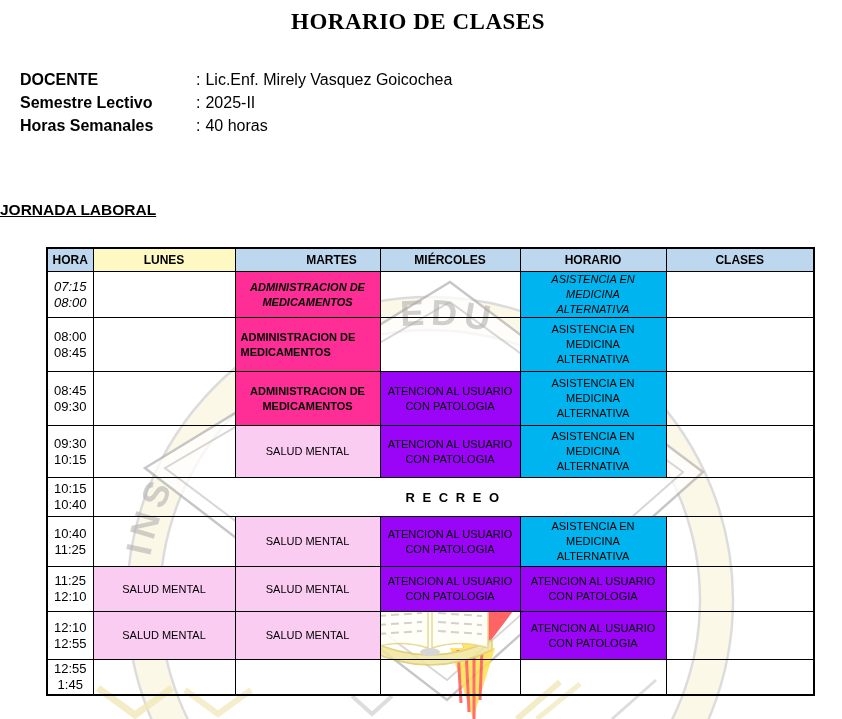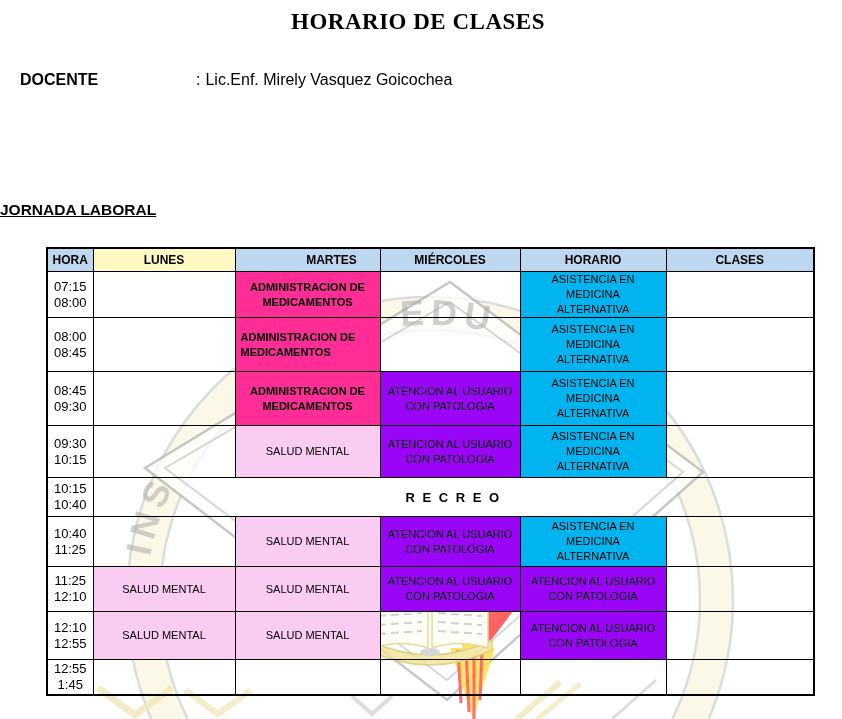--- a/index.html
+++ b/index.html
@@ -89,20 +89,26 @@
     <path d="M612,719 L656,680" stroke="#CFCFCF" stroke-width="3" opacity="0.7"></path>
   </g>
 </svg>
 
 <div class="doc-title">HORARIO DE CLASES</div>
 
 <div class="info">
   <div class="info-row">
     <span class="info-label">DOCENTE</span><span class="info-colon">:</span><span class="info-value">Lic.Enf. Mirely Vasquez Goicochea</span>
   </div>
+  <div class="info-row">
+    <span class="info-label">Semestre Lectivo</span><span class="info-colon">:</span><span class="info-value">2025-II</span>
+  </div>
+  <div class="info-row">
+    <span class="info-label">Horas Semanales</span><span class="info-colon">:</span><span class="info-value">40 horas</span>
+  </div>
 </div>
 
 <div class="section-title">JORNADA LABORAL</div>
 
 <table class="sched">
   <colgroup>
     <col style="width:46px">
       <col style="width:142px">
       <col style="width:145px">
     <col style="width:140px">
@@ -113,21 +119,21 @@
     <tr id="sched-head-row">
         <th style="background: rgb(189, 215, 238); margin-top: 8px;">HORA</th>
         <th style="background: #fef9c3;">LUNES</th>
         <th style="background: rgb(189, 215, 238); padding-left: 48px;">MARTES</th>
         <th style="background: rgb(189, 215, 238);">MIÉRCOLES</th>
         <th style="background: rgb(189, 215, 238);">HORARIO</th>
         <th style="background: rgb(189, 215, 238);">CLASES</th>
       </tr>
   </thead>
   <tbody id="sched-body">
-      <tr style="height: 44px;">
+      <tr style="height: 44px; font-style: italic;">
         <td class="time-cell">07:15<br>08:00</td>
         <td class="cell"></td>
         <td class="cell bold" style="background: rgb(255, 45, 150);">ADMINISTRACION DE<br>MEDICAMENTOS</td>
         <td class="cell"></td>
         <td class="cell" style="background: rgb(0, 180, 239);">ASISTENCIA EN<br>MEDICINA<br>ALTERNATIVA</td>
         <td class="cell"></td>
       </tr>
       <tr style="height: 54px;">
         <td class="time-cell">08:00<br>08:45</td>
         <td class="cell"></td>

